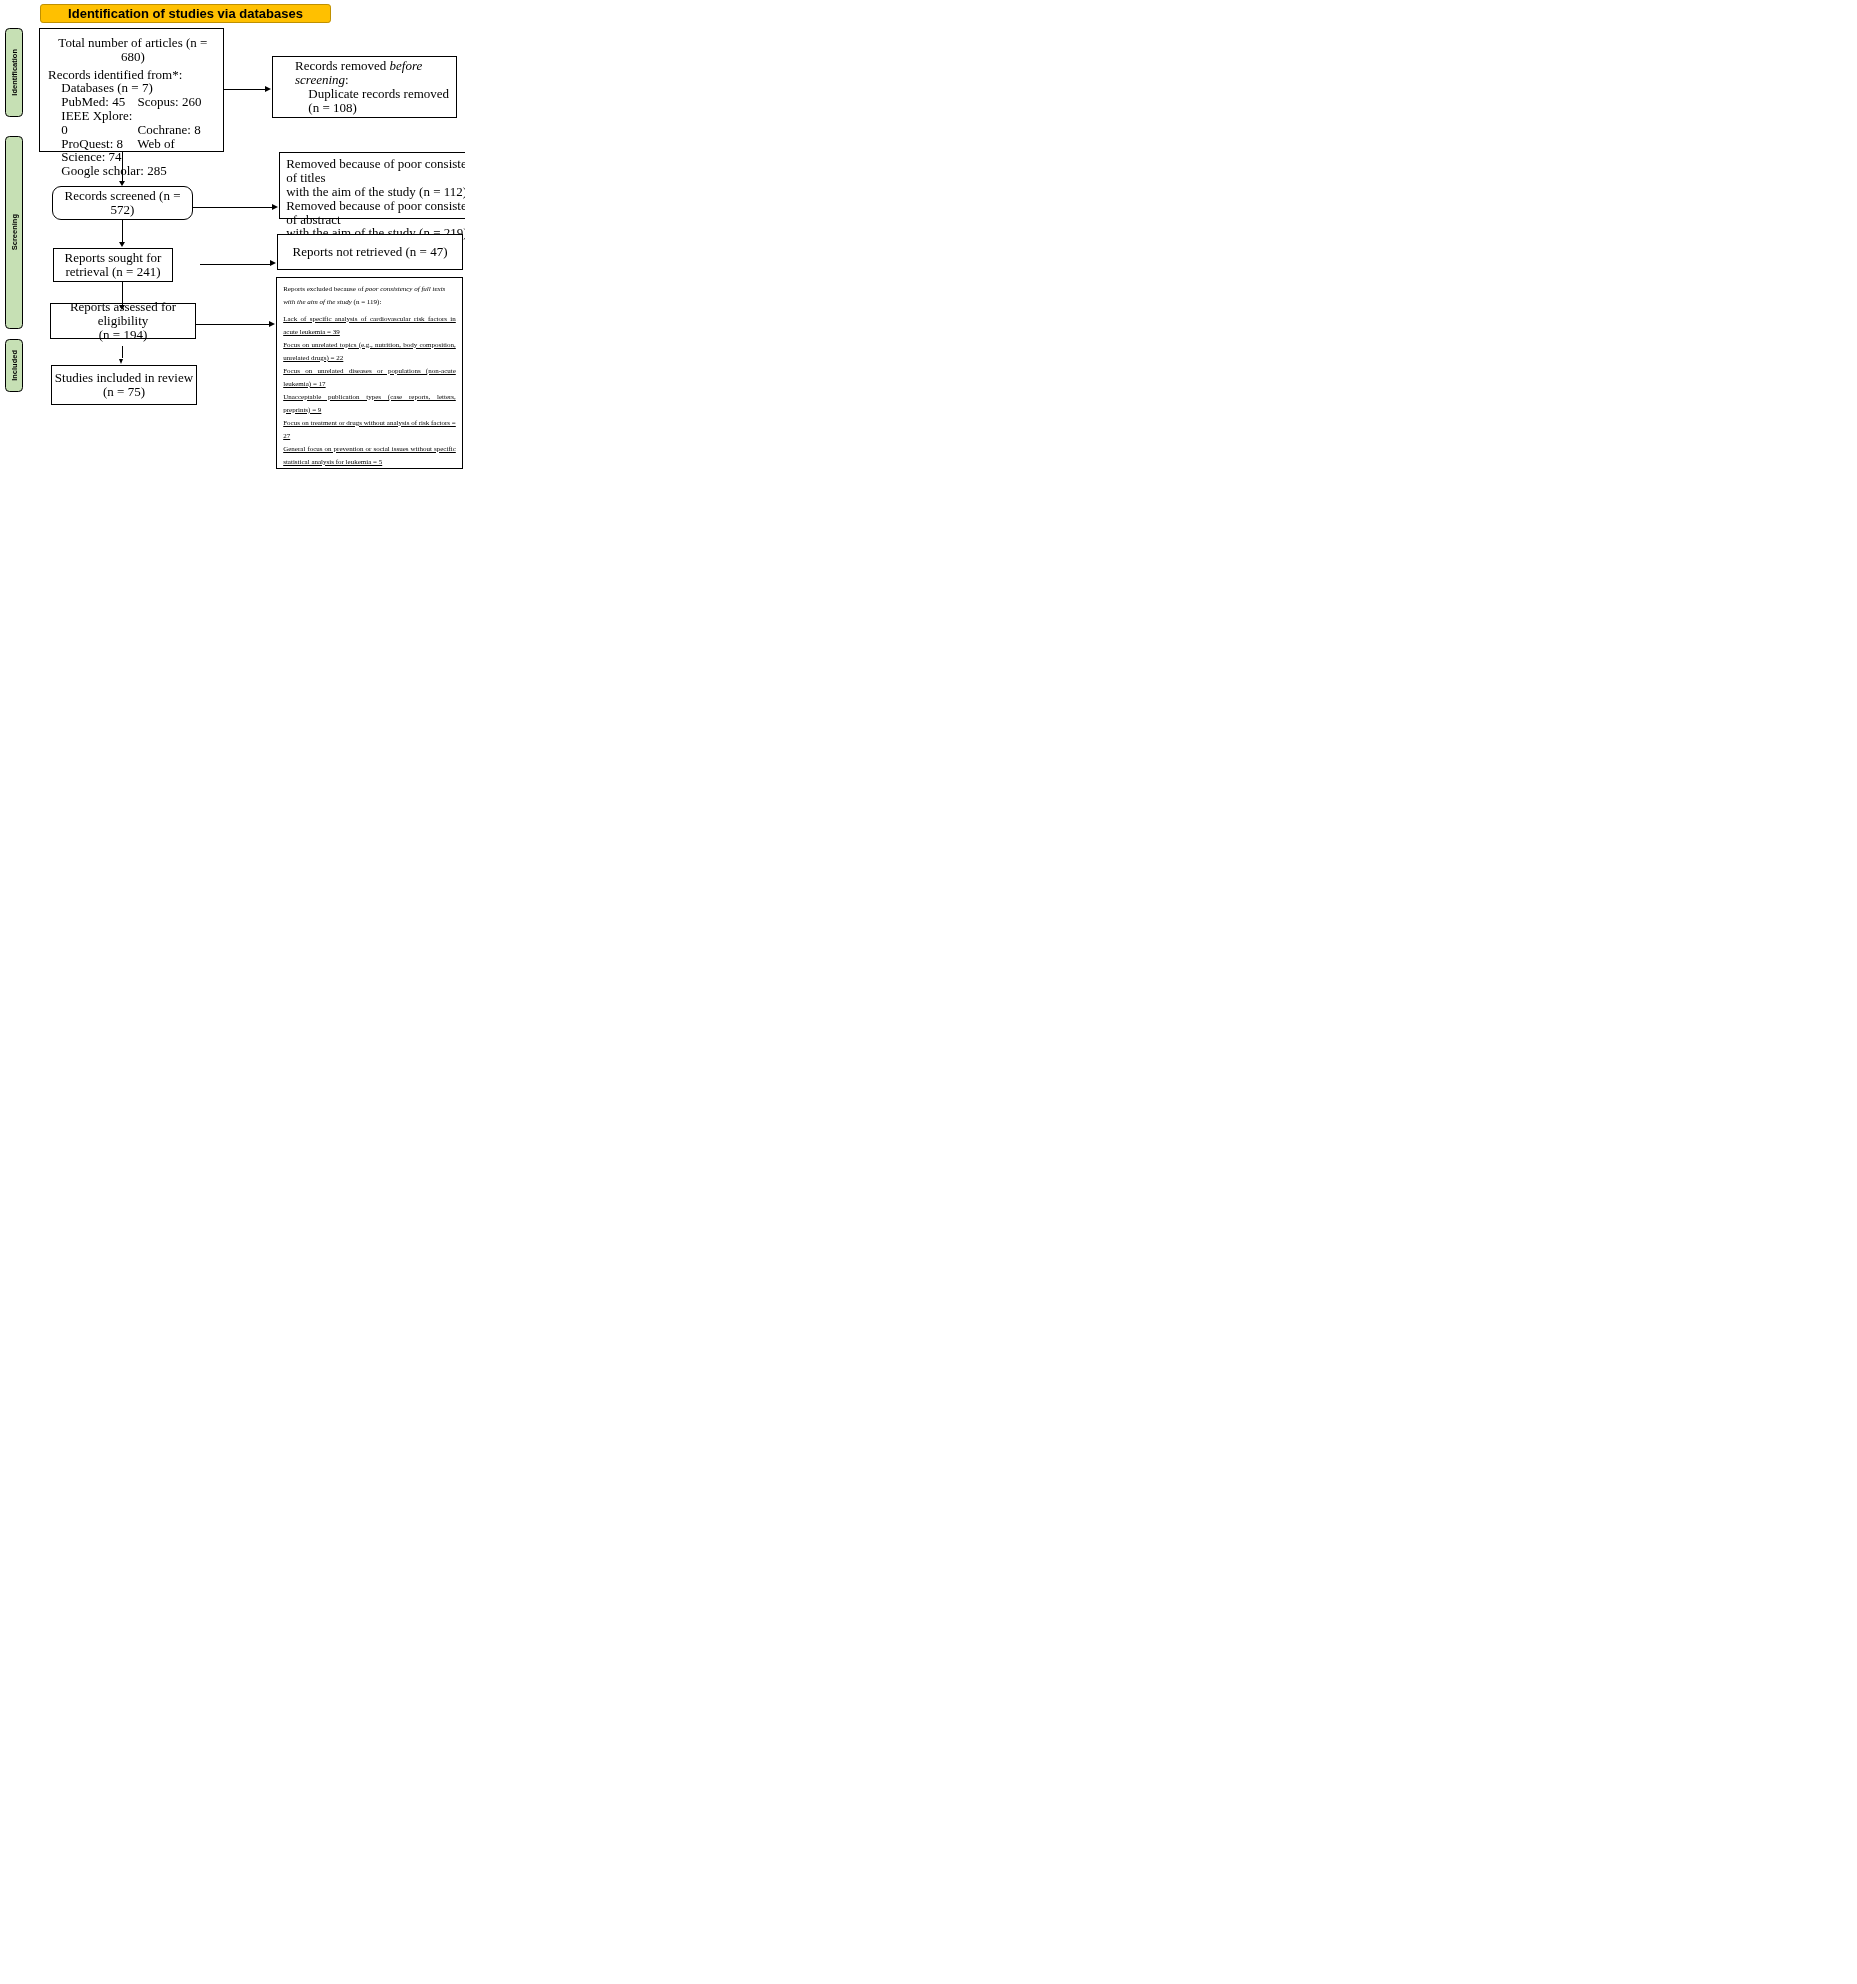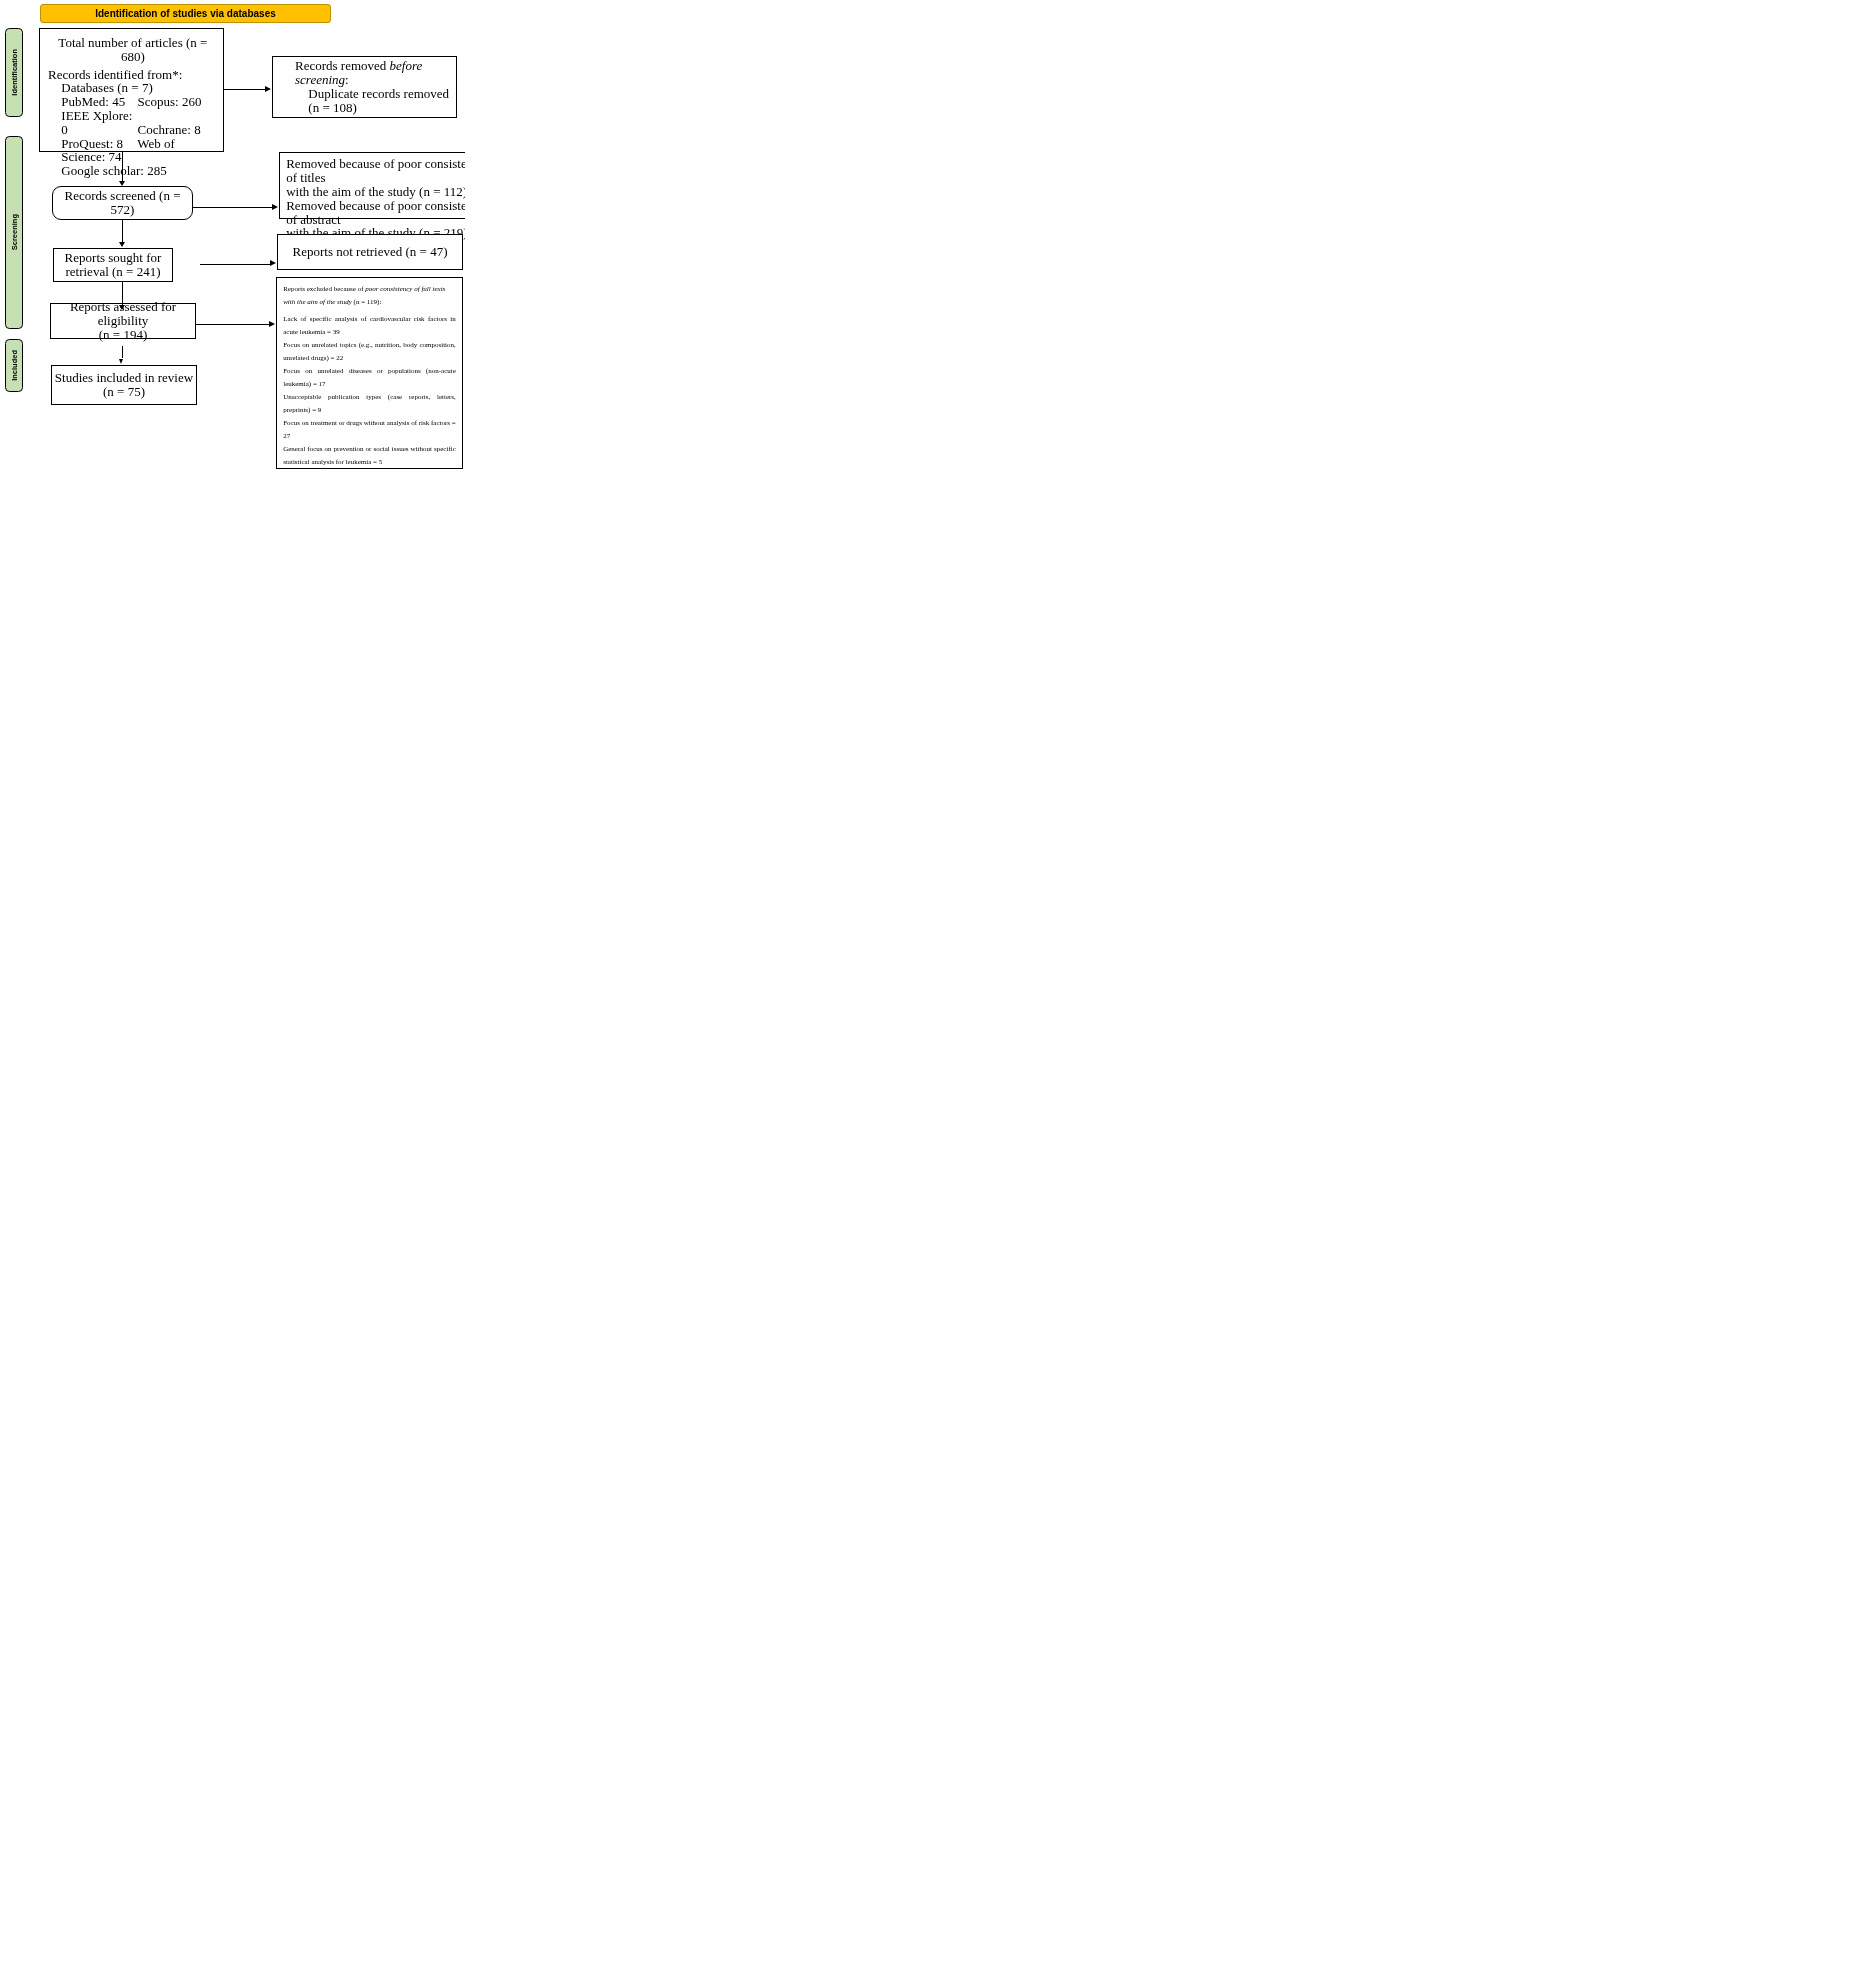--- a/index.html
+++ b/index.html
@@ -9,21 +9,21 @@
     background:#ffffff;
     font-family:"Liberation Serif", serif;
     color:#000;
     overflow:hidden;
   }
   
   .banner{
     position:absolute;left:40px;top:4px;width:291px;height:18.6px;
     background:#FFC000;border:0.9px solid #BF9000;border-radius:3.1px;
     display:flex;align-items:center;justify-content:center;
-    font-family:"Liberation Sans", sans-serif;font-weight:bold;font-size:10px;
+    font-family:"Liberation Sans", sans-serif;font-weight:bold;font-size:13px;
     box-sizing:border-box;
   }
   
   .stage{
     position:absolute;left:4.9px;width:18.6px;
     background:#C6E0B4;border:1.3px solid #000;border-radius:4.4px;
     display:flex;align-items:center;justify-content:center;
     box-sizing:border-box;
   }
   .stage-text{
@@ -44,21 +44,21 @@
   #box-identified .b1-title{text-align:center;margin-bottom:4px;}
   .indent1{margin-left:13.3px;}
   .src-row .col1{display:inline-block;width:73px;}
   
   #box-removed{display:flex;flex-direction:column;justify-content:center;padding-left:22px;}
   
   #box-titleabs{padding:4.4px 3.5px 0 6.2px;}
   
   #box-excluded{padding:5.3px 6.2px 0 6.2px;font-size:7px;line-height:13px;}
   #box-excluded .xtitle{margin-bottom:3.5px;}
-  #box-excluded .reason{text-align:justify;}
+  #box-excluded .reason{text-align:justify;text-decoration:underline;}
   
   .vline,.hline{position:absolute;background:#000;}
   .head-down{position:absolute;width:0;height:0;
     border-left:3.1px solid transparent;border-right:3.1px solid transparent;border-top:5.8px solid #000;}
   .head-down.small{border-left-width:2.7px;border-right-width:2.7px;border-top-width:5.3px;}
   .head-right{position:absolute;width:0;height:0;
     border-top:3.5px solid transparent;border-bottom:3.5px solid transparent;border-left:6.7px solid #000;}
 </style>
 </head>
 <body>

